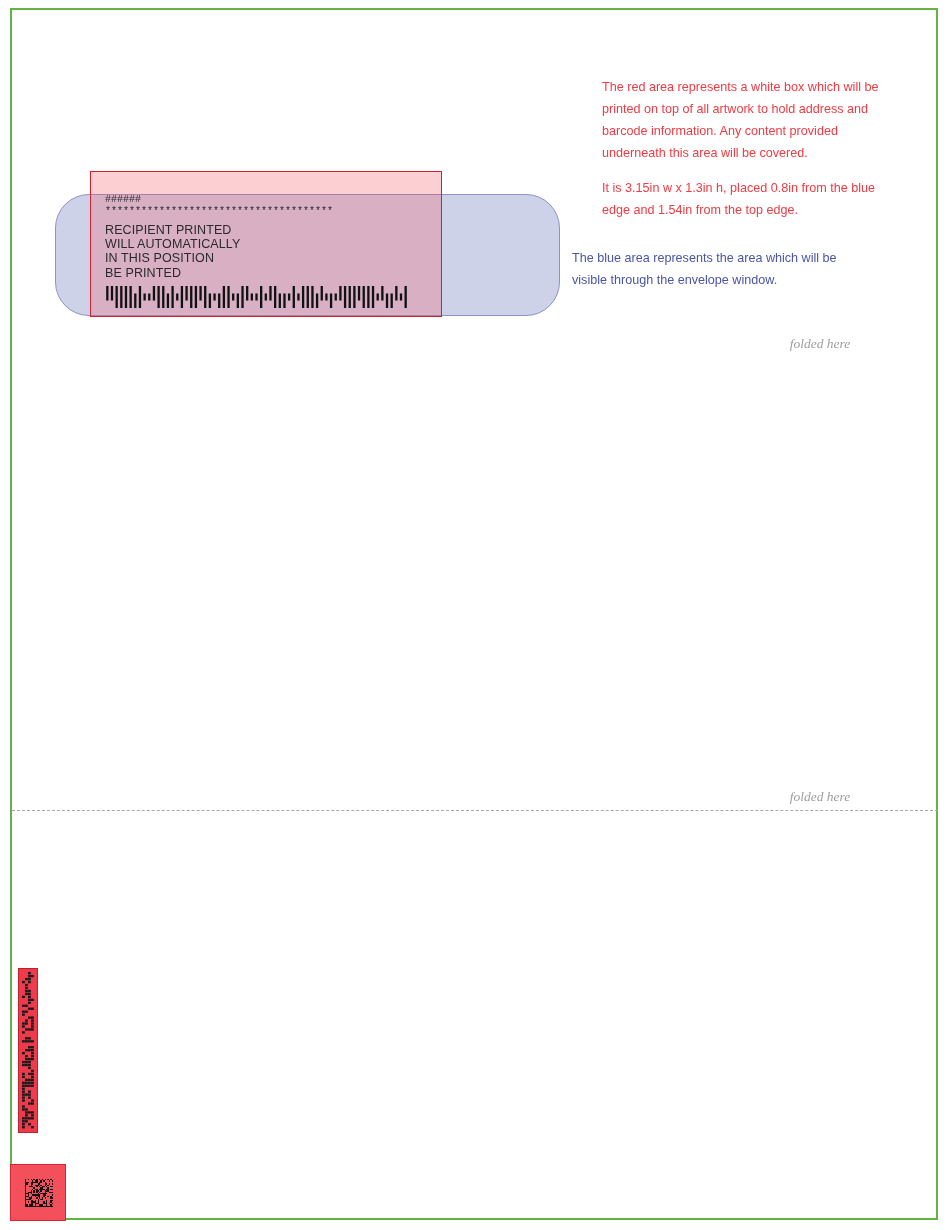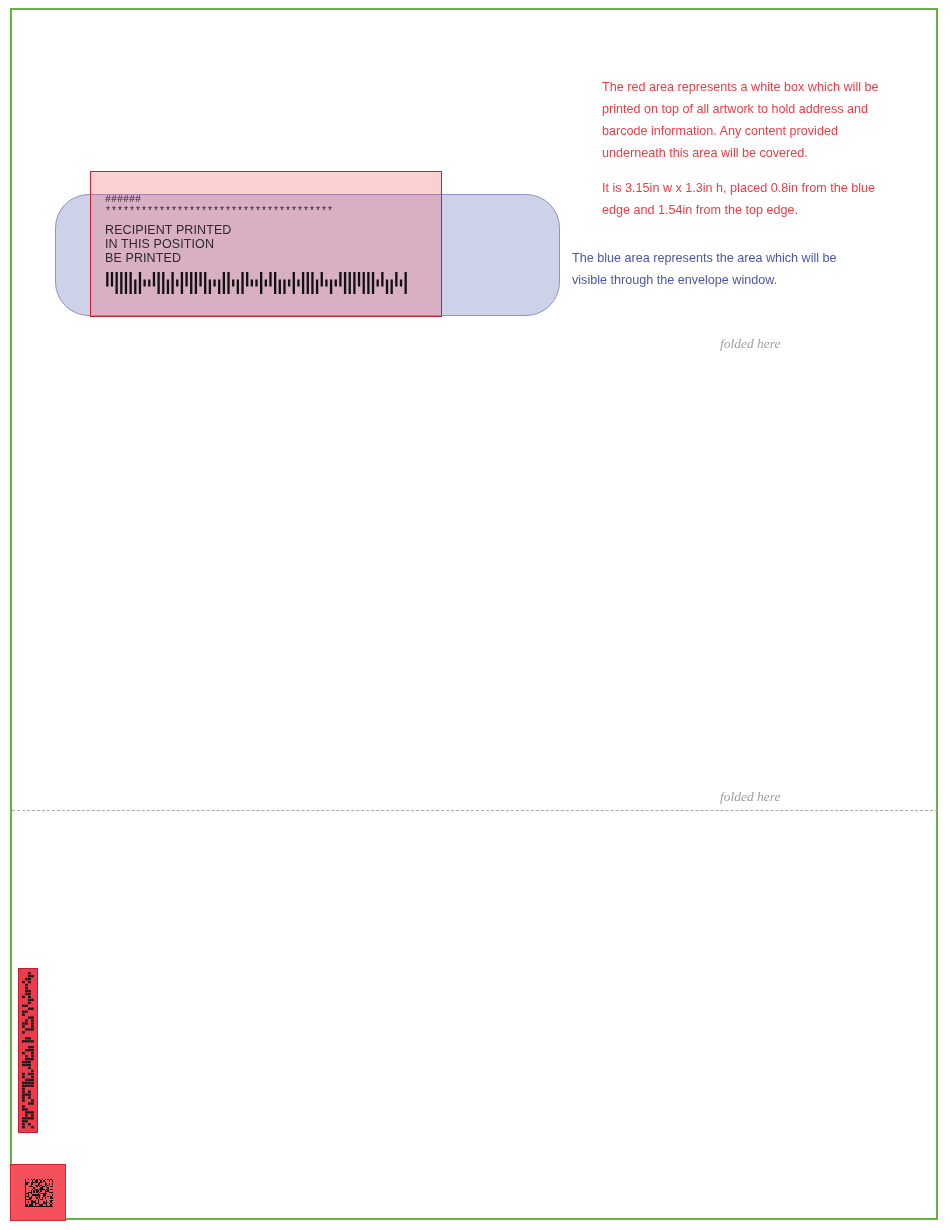--- a/index.html
+++ b/index.html
@@ -108,21 +108,21 @@
   #note-red-2 { left: 602px; top: 177px; }
   #note-blue-1 { left: 572px; top: 247px; }
 
   
   .fold-label {
     position: absolute;
     font-family: "Liberation Serif", serif;
     font-style: italic;
     font-size: 13.5px;
     color: #9e9e9e;
-    text-align: left;
+    text-align: center;
     width: 200px;
   }
   #fold-label-1 { left: 720px; top: 336px; }
   #fold-label-2 { left: 720px; top: 789px; }
 
   .fold-dashed {
     position: absolute;
     left: 12px;
     top: 810px;
     width: 926px;
@@ -177,20 +177,21 @@
 
   <div class="envelope-window"></div>
 
   <div class="address-box"></div>
 
   <div class="address-content">
     <div class="addr-hash">######</div>
     <div class="addr-stars">**************************************</div>
     <div class="addr-lines">
       <div>RECIPIENT PRINTED</div>
+      <div>WILL AUTOMATICALLY</div>
       <div>IN THIS POSITION</div>
       <div>BE PRINTED</div>
     </div>
     <svg class="barcode-4state" viewBox="0 0 303 22" preserveAspectRatio="none" xmlns="http://www.w3.org/2000/svg">
       <g id="four-state-bars" fill="#111111">
           <rect x="1.18" y="0.00" width="2.30" height="14.52"></rect>
           <rect x="5.84" y="0.00" width="2.30" height="14.52"></rect>
           <rect x="10.50" y="0.00" width="2.30" height="22.00"></rect>
           <rect x="15.17" y="0.00" width="2.30" height="22.00"></rect>
           <rect x="19.83" y="0.00" width="2.30" height="22.00"></rect>

